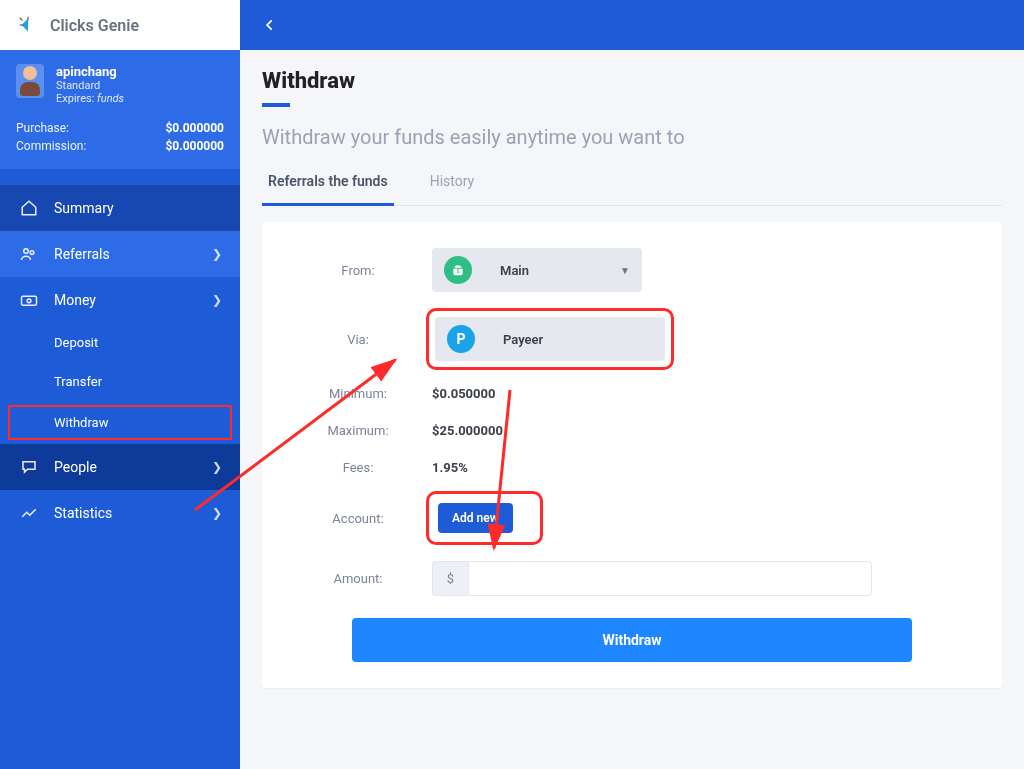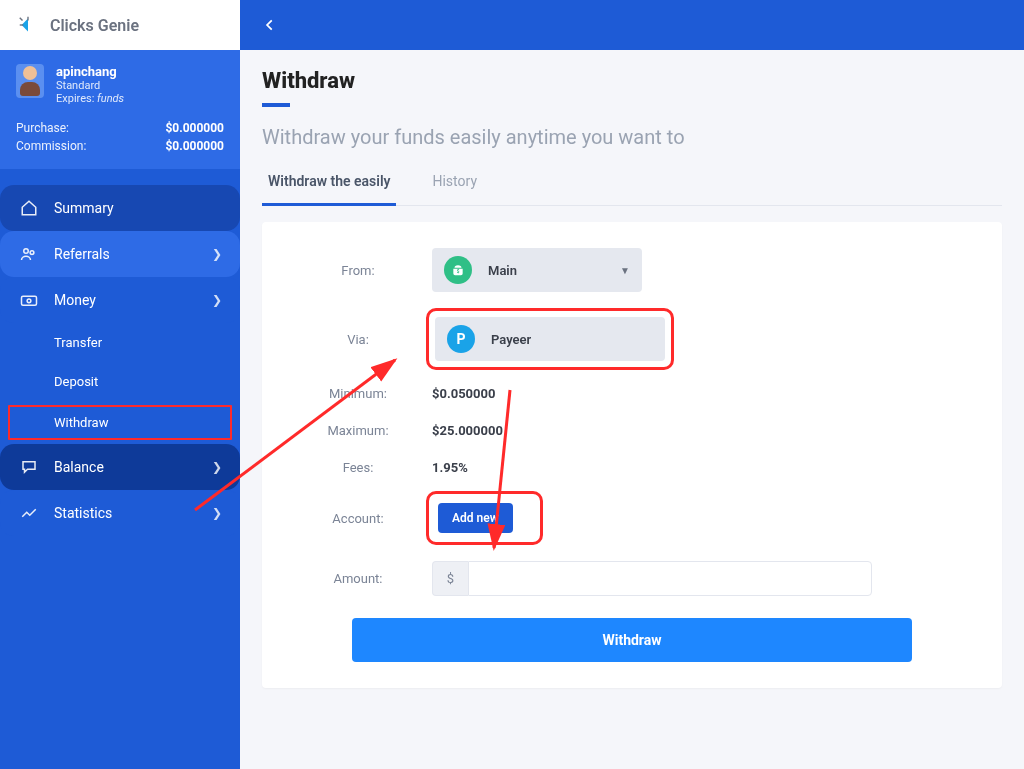--- a/index.html
+++ b/index.html
@@ -21,21 +21,21 @@
 .user-sub em { font-style: italic; }
 
 .balances { padding-top: 4px; font-size: 12px; }
 .balances div { display: flex; justify-content: space-between; padding: 2px 0; }
 .balances .lab { opacity: .9; }
 .balances .val { font-weight: 700; }
 .balances .main .lab { color: #ffce3b; }
 .balances .main .val { color: #ffce3b; }
 
 .nav { margin-top: 16px; }
-.nav-item { display: flex; align-items: center; padding: 14px 18px; color: #fff; font-size: 14px; cursor: pointer; position: relative; border-radius: 14px; }
+.nav-item { display: flex; align-items: center; padding: 14px 18px; color: #fff; font-size: 14px; cursor: pointer; position: relative; }
 .nav-item .icon { width: 22px; margin-right: 14px; display: flex; align-items: center; justify-content: center; opacity: .9; }
 .nav-item .chev { margin-left: auto; font-size: 12px; opacity: .8; }
 .nav-item.dark { background: #1748b2; }
 .nav-item.mid { background: #2e6be6; }
 .nav-item.active { background: #0e3a99; }
 
 .sub-nav .nav-sub { padding: 12px 18px 12px 54px; color: #fff; font-size: 13px; cursor: pointer; }
 .sub-nav .nav-sub.hl { outline: 2px solid #ff2a2a; outline-offset: -4px; border-radius: 3px; margin: 2px 6px; padding-left: 48px; }
 
 
@@ -51,21 +51,21 @@
 .tabs { display: flex; gap: 30px; border-bottom: 1px solid #e3e6ee; margin-bottom: 16px; }
 .tab { padding: 14px 6px; font-size: 14px; color: #9aa3b2; cursor: pointer; }
 .tab.active { color: #4a5568; font-weight: 600; border-bottom: 3px solid #1e5bd6; margin-bottom: -1px; }
 
 .card { background: #fff; border-radius: 4px; padding: 26px 40px 26px 40px; box-shadow: 0 1px 2px rgba(0,0,0,0.04); }
 
 .form-row { display: flex; align-items: center; margin-bottom: 22px; }
 .form-label { width: 130px; text-align: center; color: #7b8496; font-size: 13px; padding-right: 18px; }
 .form-val { color: #3a3f4a; font-weight: 700; font-size: 13px; }
 
-.dd { background: #e5e8ef; border-radius: 4px; width: 210px; height: 44px; display: flex; align-items: center; padding: 0 12px; gap: 16px; cursor: pointer; position: relative; }
+.dd { background: #e5e8ef; border-radius: 4px; width: 210px; height: 44px; display: flex; align-items: center; padding: 0 12px; gap: 28px; cursor: pointer; position: relative; }
 .dd .caret { margin-left: auto; color: #6b7280; font-size: 10px; }
 .dd .txt { font-size: 13px; color: #3a3f4a; font-weight: 600; }
 .dd .circ { width: 28px; height: 28px; border-radius: 50%; display: flex; align-items: center; justify-content: center; color: #fff; font-weight: 700; font-size: 14px; }
 .circ.green { background: #2fbf86; }
 .circ.blue { background: #1aa3e8; }
 
 .hl-box { outline: 3px solid #ff2a2a; outline-offset: 3px; border-radius: 4px; padding: 3px; display: inline-block; }
 
 .btn-small { background: #1e5bd6; color: #fff; border: none; border-radius: 4px; padding: 8px 14px; font-size: 12px; cursor: pointer; font-weight: 600; }
 .amount-wrap { display: flex; width: 440px; }
@@ -145,31 +145,31 @@
       <span class="icon">
           <svg width="18" height="18" viewBox="0 0 24 24" fill="none" stroke="#fff" stroke-width="2">
             <rect x="2" y="7" width="20" height="12" rx="2"></rect>
             <circle cx="12" cy="13" r="2.5"></circle>
           </svg>
         </span>
       <span>Money</span>
       <span class="chev">❯</span>
     </div>
     <div class="sub-nav" style="background:#1e5bd6">
+      <div class="nav-sub">Deposit</div>
       <div class="nav-sub">Transfer</div>
-      <div class="nav-sub">Deposit</div>
       <div class="nav-sub hl">Withdraw</div>
     </div>
     <div class="nav-item active">
       <span class="icon">
           <svg width="18" height="18" viewBox="0 0 24 24" fill="none" stroke="#fff" stroke-width="2">
             <path d="M4 5h16v10H10l-4 4v-4H4z"></path>
           </svg>
         </span>
-      <span>Balance</span>
+      <span>People</span>
       <span class="chev">❯</span>
     </div>
     <div class="nav-item" style="background:#1e5bd6">
       <span class="icon">
           <svg width="18" height="18" viewBox="0 0 24 24" fill="none" stroke="#fff" stroke-width="2">
             <polyline points="3 17 9 11 13 15 21 7"></polyline>
           </svg>
         </span>
       <span>Statistics</span>
       <span class="chev">❯</span>
@@ -184,21 +184,21 @@
       </svg>
   </div>
 </div>
 
 <div class="main">
   <div class="page-title">Withdraw</div>
   <div class="title-line"></div>
   <div class="page-desc">Withdraw your funds easily anytime you want to</div>
 
   <div class="tabs">
-    <div class="tab active">Withdraw the easily</div>
+    <div class="tab active">Referrals the funds</div>
     <div class="tab">History</div>
   </div>
 
   <div class="card">
 
     <div class="form-row">
       <div class="form-label">From:</div>
       <div class="dd">
         <span class="circ green">
           <svg width="14" height="14" viewBox="0 0 24 24" fill="#fff">

